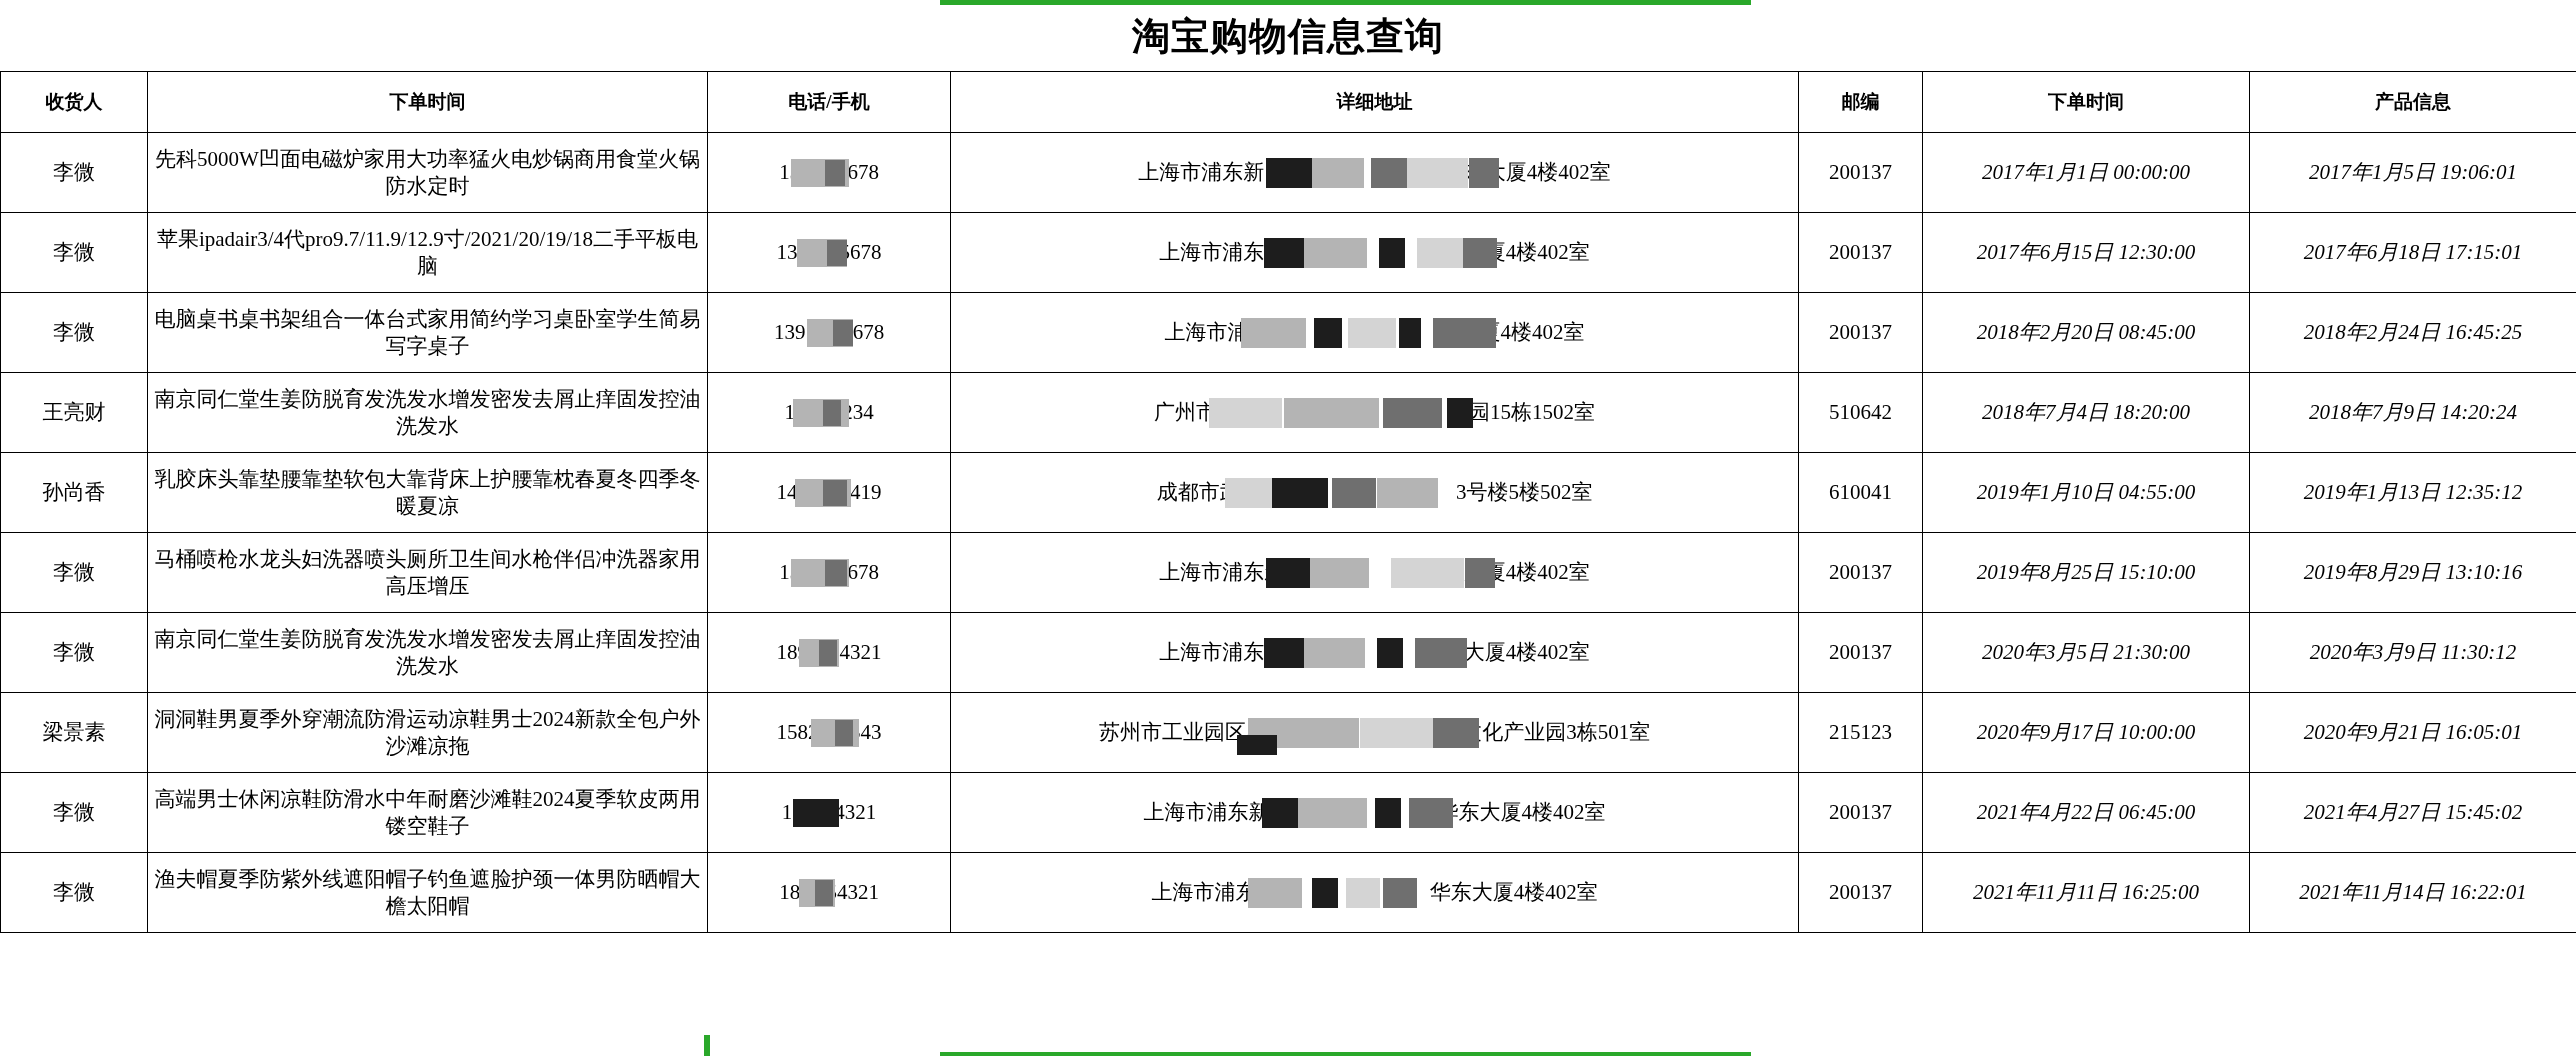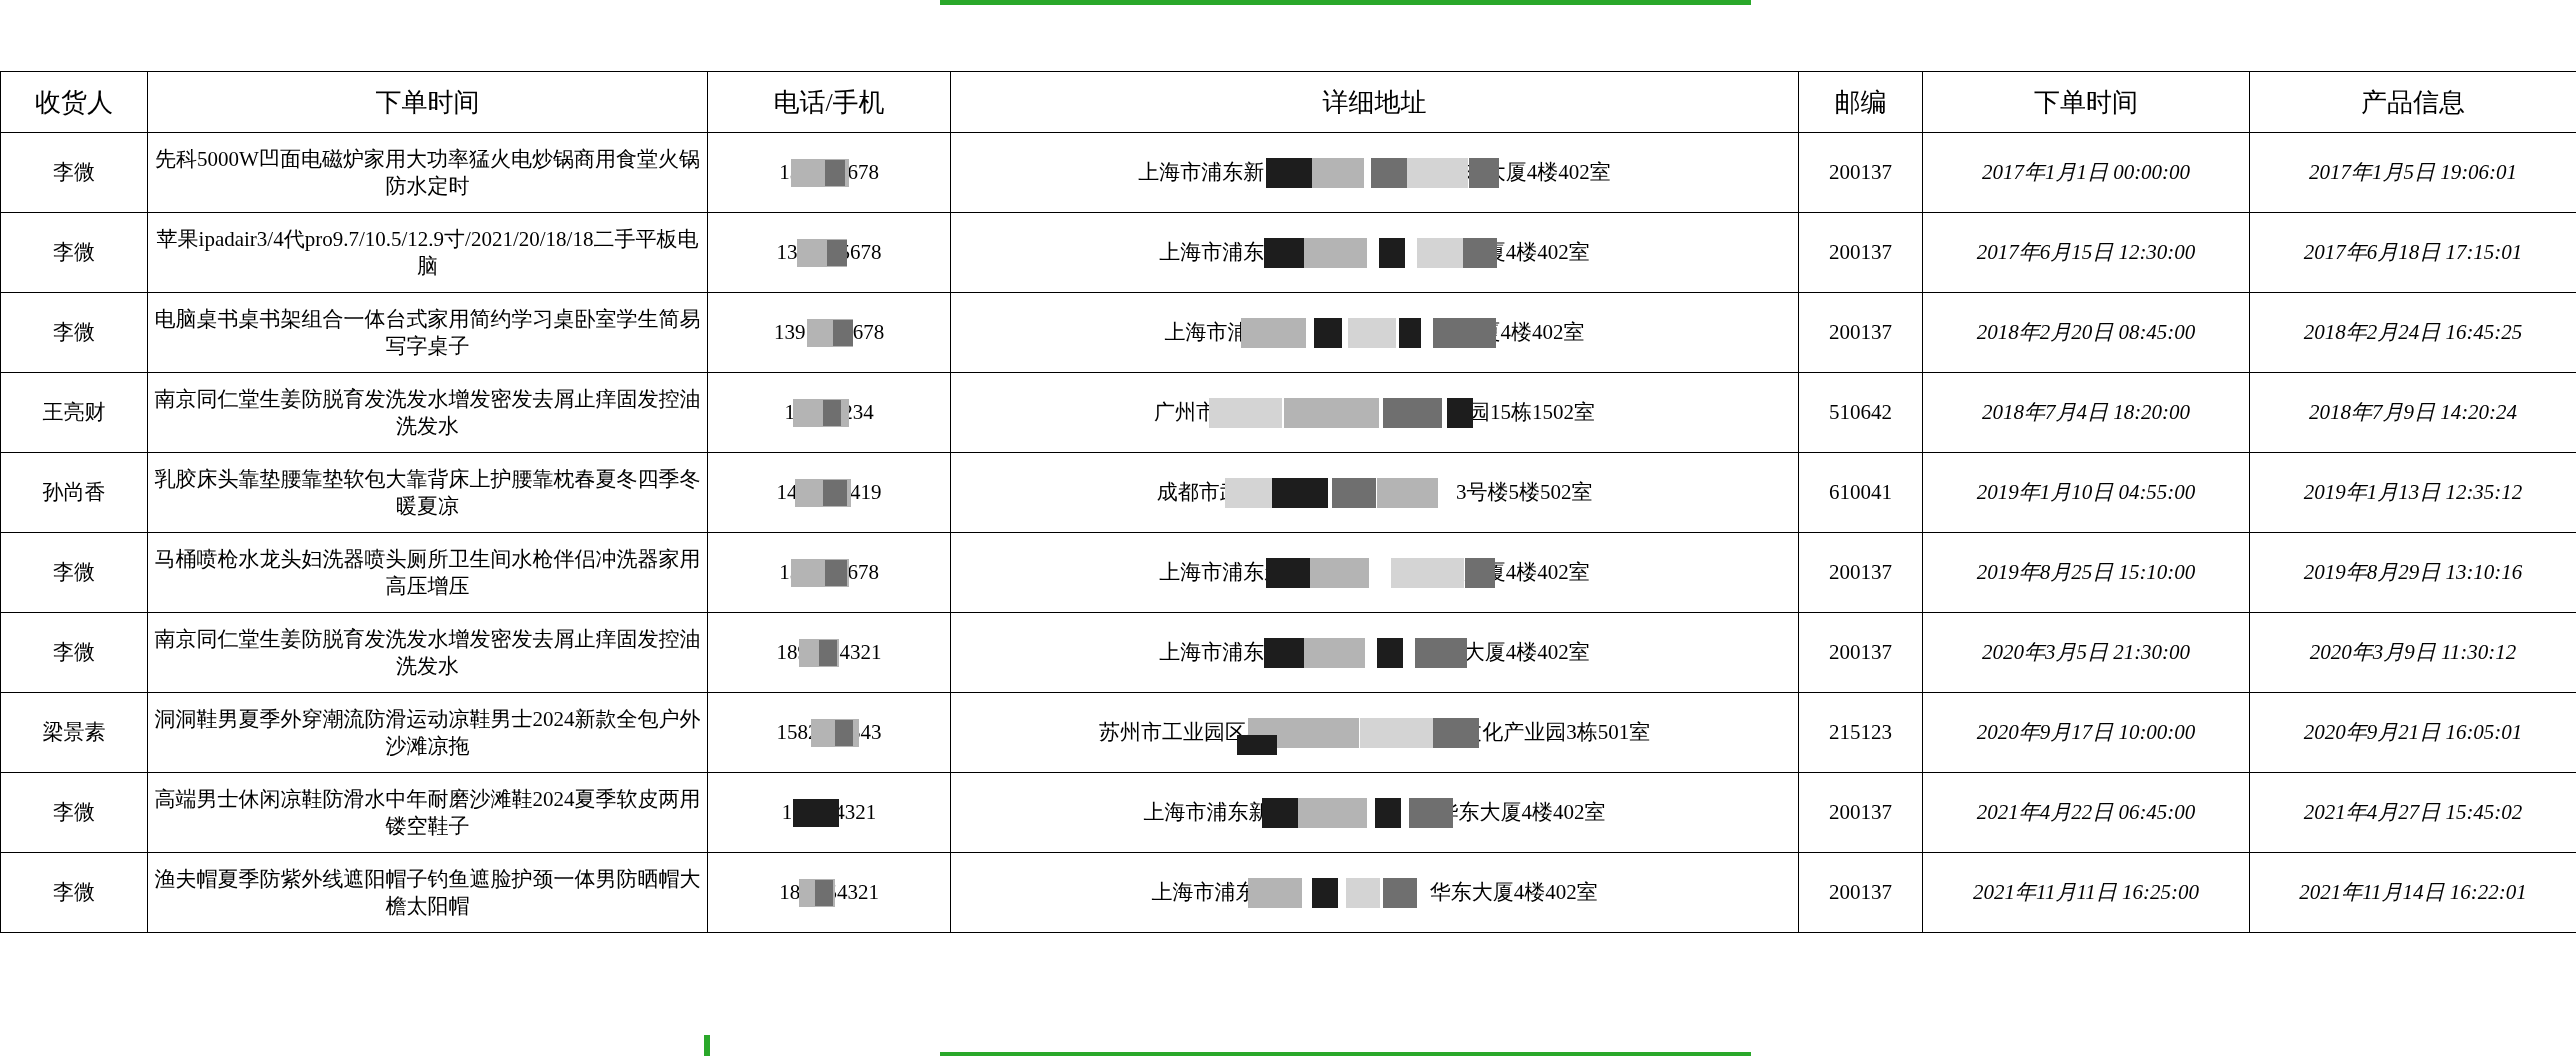--- a/index.html
+++ b/index.html
@@ -55,22 +55,22 @@
   }
   table.grid th, table.grid td {
     border: 1px solid #000000;
     text-align: center;
     vertical-align: middle;
     padding: 2px 4px;
     font-family: "Liberation Serif", "DejaVu Serif", serif;
   }
   table.grid thead th {
     height: 56px;
-    font-size: 26px;
-    font-weight: normal;
+    font-size: 19px;
+    font-weight: bold;
   }
   table.grid tbody td {
     height: 75px;
     font-size: 21px;
     font-weight: normal;
     line-height: 1.25;
   }
   .col-name   { width: 147px; }
   .col-prod   { width: 560px; }
   .col-phone  { width: 243px; }
@@ -138,20 +138,23 @@
     background: #2aa82a;
   }
 </style>
 </head>
 <body>
 
 <div class="page">
 
   <div class="top-accent"></div>
 
+  <div class="title-wrap">
+    <div class="title">淘宝购物信息查询</div>
+  </div>
 
   <table class="grid">
     <colgroup>
       <col class="col-name">
       <col class="col-prod">
       <col class="col-phone">
       <col class="col-addr">
       <col class="col-zip">
       <col class="col-order">
       <col class="col-sign">
@@ -185,21 +188,21 @@
           <span class="redact rd-xlight" style="left:456px;width:61px;height:30px;"></span>
           <span class="redact rd-mid" style="left:518px;width:30px;height:30px;"></span>
         </td>
         <td class="cell-zip">200137</td>
         <td class="cell-date">2017年1月1日 00:00:00</td>
         <td class="cell-date">2017年1月5日 19:06:01</td>
       </tr>
 
       <tr>
         <td class="cell-name">李微</td>
-        <td class="cell-prod">苹果ipadair3/4代pro9.7/10.5/12.9寸/2021/20/18/18二手平板电脑</td>
+        <td class="cell-prod">苹果ipadair3/4代pro9.7/11.9/12.9寸/2021/20/19/18二手平板电脑</td>
         <td class="cell-phone">
           139&nbsp;&nbsp;&nbsp;&nbsp;&nbsp;&nbsp;5678
           <span class="redact rd-light" style="left:89px;width:50px;height:28px;"></span>
           <span class="redact rd-mid" style="left:119px;width:20px;height:26px;"></span>
         </td>
         <td class="cell-addr">
           上海市浦东新&nbsp;&nbsp;&nbsp;&nbsp;&nbsp;&nbsp;&nbsp;&nbsp;&nbsp;&nbsp;&nbsp;&nbsp;&nbsp;&nbsp;&nbsp;&nbsp;&nbsp;&nbsp;&nbsp;&nbsp;&nbsp;&nbsp;&nbsp;&nbsp;&nbsp;&nbsp;&nbsp;&nbsp;&nbsp;&nbsp;&nbsp;&nbsp;&nbsp;&nbsp;大厦4楼402室
           <span class="redact rd-dark" style="left:313px;width:40px;height:30px;"></span>
           <span class="redact rd-light" style="left:353px;width:63px;height:30px;"></span>
           <span class="redact rd-dark" style="left:428px;width:26px;height:30px;"></span>

